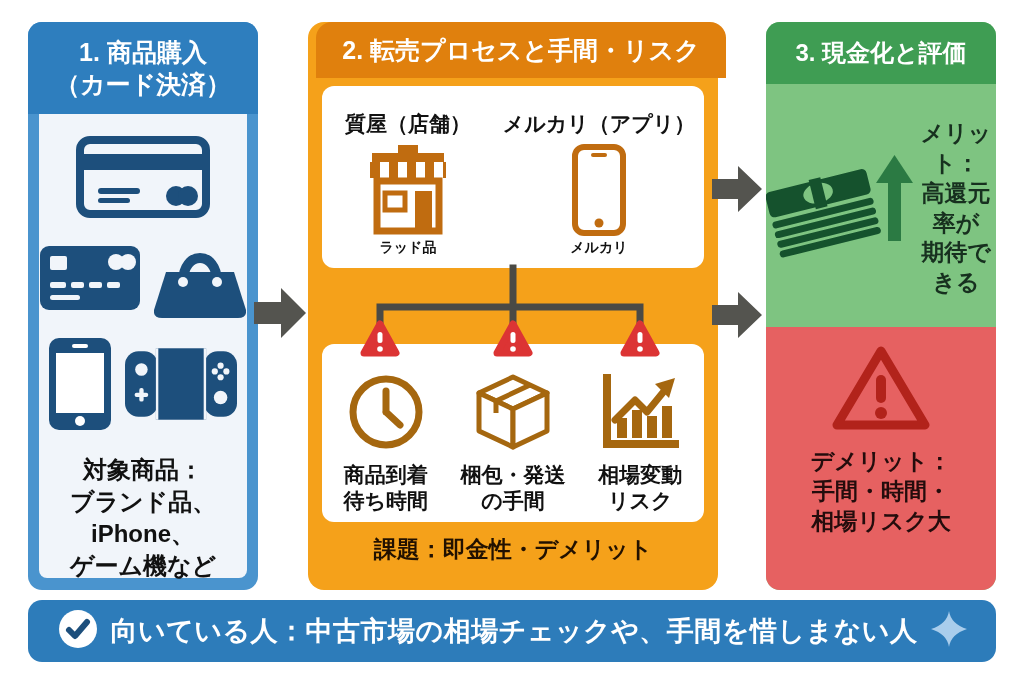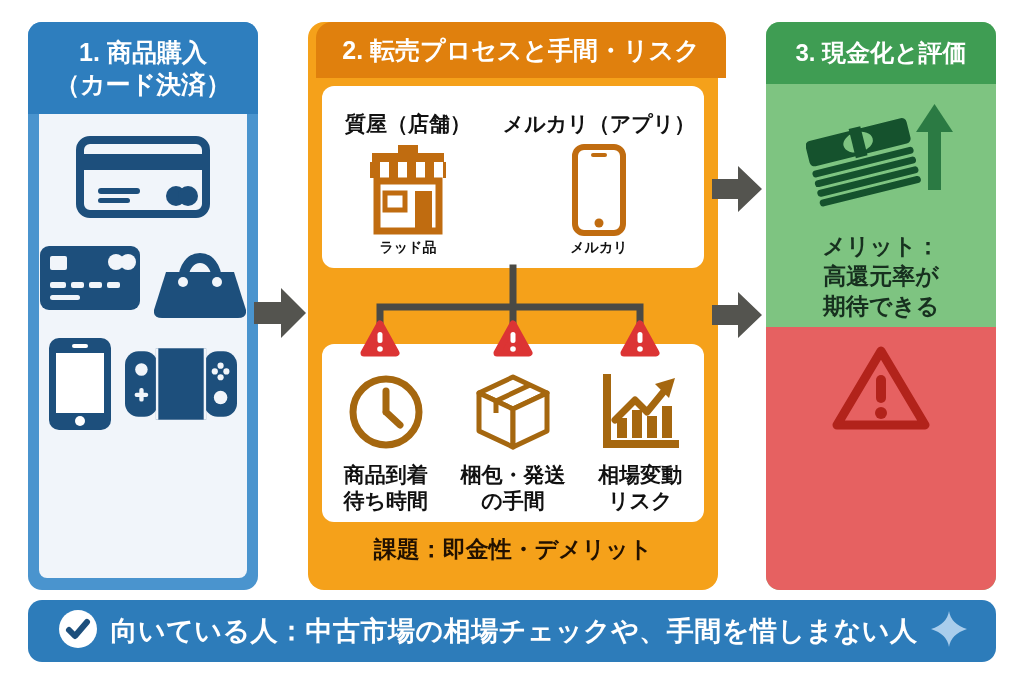--- a/index.html
+++ b/index.html
@@ -46,21 +46,21 @@
   .col2-note { position:absolute; left:0; top:512px; width:100%; text-align:center;
           font-size:23px; color:#221100; }
 
   
   .col3 { position:absolute; left:766px; top:22px; width:230px; height:568px;
           background:#7EC481; border-radius:14px; overflow:hidden; }
   .col3-header { position:absolute; left:0; top:0; width:100%; height:62px;
           background:#3F9D53; display:flex; align-items:center; justify-content:center; }
   .col3-header .hdr { color:#ffffff; font-size:24px; }
   .merit-zone { position:absolute; left:0; top:62px; width:100%; height:243px;
-          display:flex; flex-direction:column; align-items:center; }
+          display:flex; flex-direction:row; align-items:center; }
   .merit-text { font-size:23px; line-height:1.3; color:#17301F; text-align:center; margin-top:6px; }
   .demerit-zone { position:absolute; left:0; top:305px; width:100%; height:263px;
           background:#E66161; display:flex; flex-direction:column; align-items:center; }
   .demerit-text { font-size:23px; line-height:1.3; color:#240C0C; text-align:center; margin-top:8px; }
 
   
   .flow-arrow { position:absolute; }
   .arrow-1 { left:254px; top:283px; }
   .arrow-2 { left:712px; top:162px; }
   .arrow-3 { left:712px; top:288px; }
@@ -135,20 +135,24 @@
             <rect x="10" y="46" width="14" height="4.5" rx="2" fill="#F1F5FA"></rect>
             <rect x="14.8" y="41.2" width="4.5" height="14" rx="2" fill="#F1F5FA"></rect>
             <circle cx="99" cy="18" r="3.2" fill="#F1F5FA"></circle>
             <circle cx="93" cy="24" r="3.2" fill="#F1F5FA"></circle>
             <circle cx="105" cy="24" r="3.2" fill="#F1F5FA"></circle>
             <circle cx="99" cy="30" r="3.2" fill="#F1F5FA"></circle>
             <circle cx="99" cy="51" r="7" fill="#F1F5FA"></circle>
           </svg>
         </span>
       </div>
+      <div class="c1-caption ml">対象商品：
+ブランド品、
+iPhone、
+ゲーム機など</div>
     </div>
   </section>
 
   <section class="col2">
     <div class="col2-header">
       <div class="hdr">2. 転売プロセスと手間・リスク</div>
     </div>
 
     <div class="panelA">
       <div class="chan chan-left">
@@ -275,20 +279,23 @@
 期待できる</div>
     </div>
     <div class="demerit-zone">
       <div style="margin-top:16px;">
         <svg width="100" height="92" viewBox="0 0 100 92">
           <polygon points="50,8 94,82 6,82" fill="none" stroke="#B2231B" stroke-width="9" stroke-linejoin="round"></polygon>
           <rect x="45" y="32" width="10" height="28" rx="5" fill="#B2231B"></rect>
           <circle cx="50" cy="70" r="6" fill="#B2231B"></circle>
         </svg>
       </div>
+      <div class="demerit-text ml">デメリット：
+手間・時間・
+相場リスク大</div>
     </div>
   </section>
 
   <div class="flow-arrow arrow-1">
     <svg width="52" height="60" viewBox="0 0 52 60">
       <polygon points="0,19 27,19 27,5 52,30 27,55 27,41 0,41" fill="#54544F"></polygon>
     </svg>
   </div>
   <div class="flow-arrow arrow-2">
     <svg width="50" height="54" viewBox="0 0 50 54">

